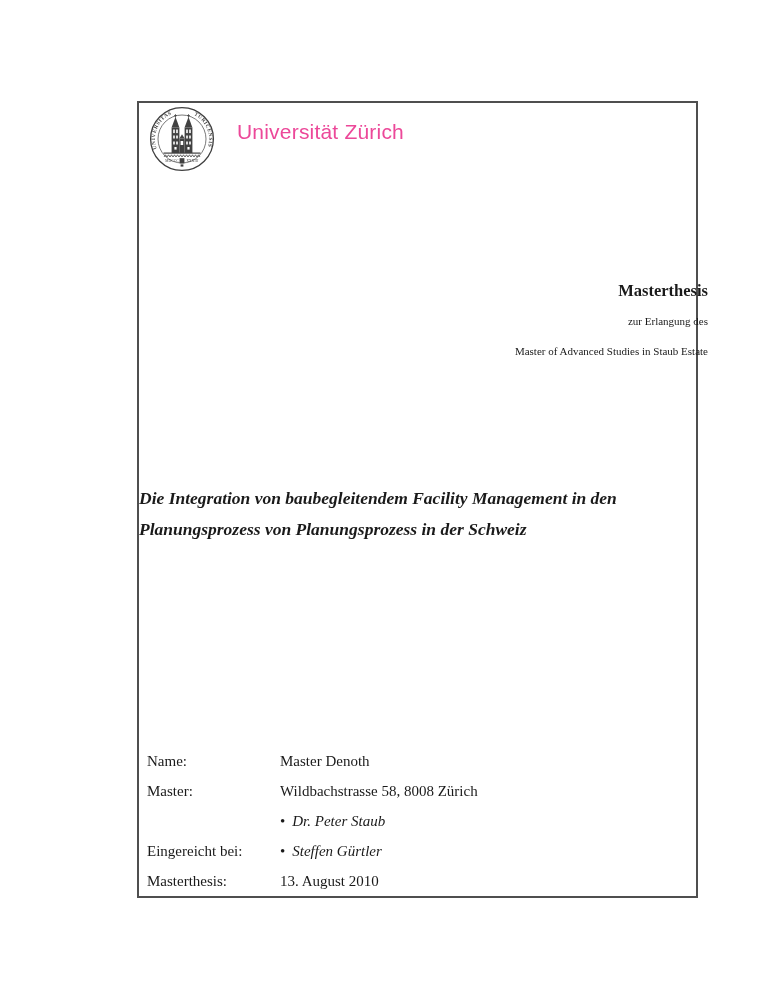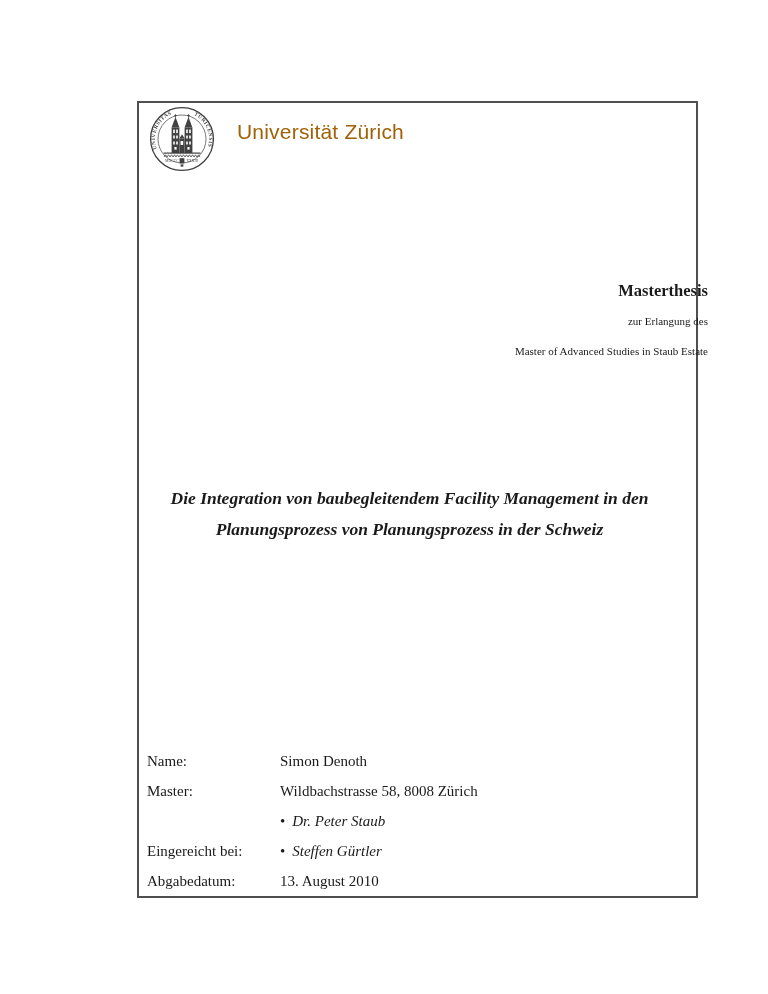--- a/index.html
+++ b/index.html
@@ -34,21 +34,21 @@
     height: 66px;
   }
   .university-name {
     position: absolute;
     left: 98px;
     top: 18px;
     font-family: "Liberation Sans", sans-serif;
     font-size: 21px;
     line-height: 22px;
     letter-spacing: 0.2px;
-    color: #a16207;
+    color: #ec4899;
     white-space: nowrap;
   }
   
   .degree-block {
     position: absolute;
     left: 12px;
     top: 173px;
     width: 100%;
     text-align: right;
   }
@@ -62,21 +62,20 @@
     line-height: 30px;
   }
   
   .title-block {
     position: absolute;
     left: 0;
     top: 380px;
     width: 100%;
     box-sizing: border-box;
     padding-right: 16px;
-    text-align: center;
     font-size: 17.5px;
     font-weight: bold;
     font-style: italic;
     line-height: 30.5px;
   }
   
   .details-block {
     position: absolute;
     left: 0;
     top: 643px;
@@ -196,37 +195,37 @@
 
   <div class="title-block">
     <div>Die Integration von baubegleitendem Facility Management in den</div>
     <div>Planungsprozess von Planungsprozess in der Schweiz</div>
   </div>
 
   <div class="details-block">
 
     <div class="detail-row">
       <span class="detail-label">Name:</span>
-      <span class="detail-value">Simon Denoth</span>
+      <span class="detail-value">Master Denoth</span>
     </div>
 
     <div class="detail-row">
       <span class="detail-label">Master:</span>
       <span class="detail-value">Wildbachstrasse 58, 8008 Zürich</span>
     </div>
 
     <div class="detail-row">
       <span class="detail-label"></span>
       <span class="detail-value"><span class="detail-bullet">•</span><span class="italic-value">Dr. Peter Staub</span></span>
     </div>
 
     <div class="detail-row">
       <span class="detail-label">Eingereicht bei:</span>
       <span class="detail-value"><span class="detail-bullet">•</span><span class="italic-value">Steffen Gürtler</span></span>
     </div>
 
     <div class="detail-row">
-      <span class="detail-label">Abgabedatum:</span>
+      <span class="detail-label">Masterthesis:</span>
       <span class="detail-value">13. August 2010</span>
     </div>
 
   </div>
 </div>
 
 </body></html>

